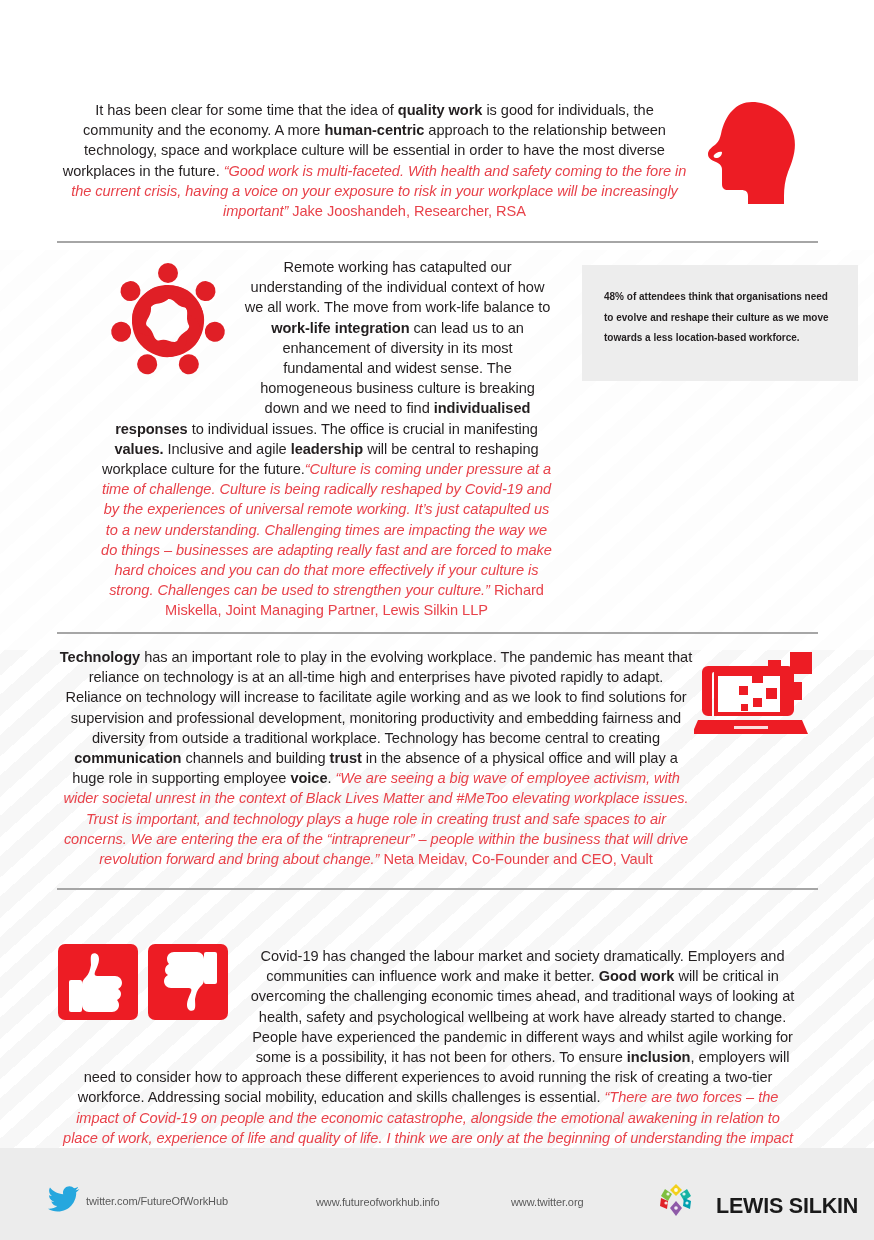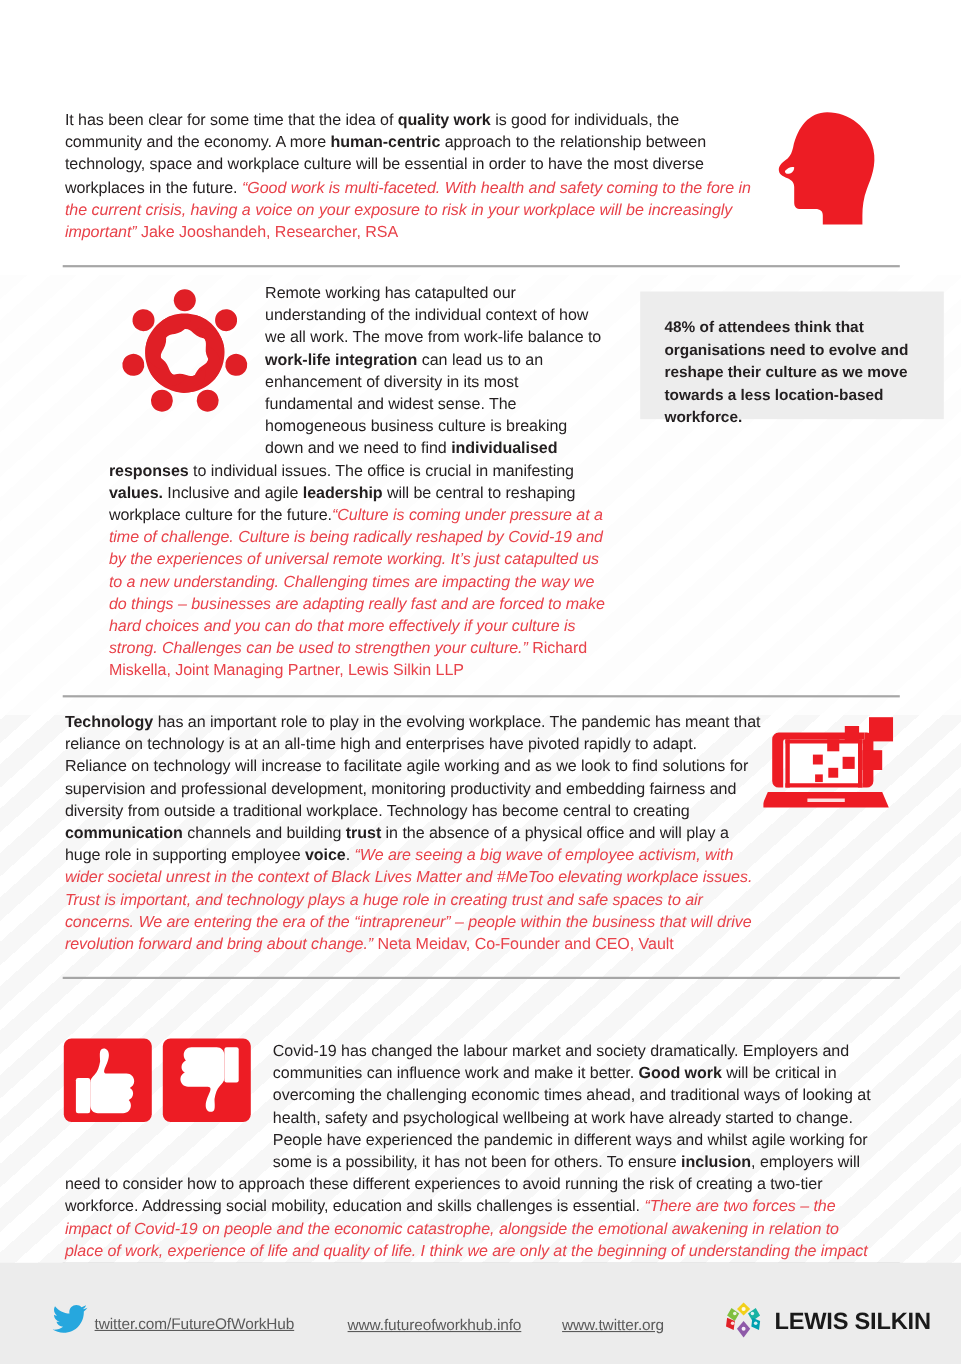--- a/index.html
+++ b/index.html
@@ -55,20 +55,21 @@
     width: 874px;
     height: 1240px;
   }
 
   
   .body-text {
     font-size: 14.6px;
     line-height: 20.2px;
     color: #231f20;
     letter-spacing: -0.05px;
+    text-align: center;
   }
   .body-text b { font-weight: bold; }
   .quote {
     color: #e8424a;
     font-style: italic;
   }
   .attrib {
     color: #e8424a;
     font-style: normal;
   }
@@ -125,21 +126,21 @@
     height: 148px;
   }
   #stat-box {
     position: absolute;
     left: 542px; top: 24px;
     width: 276px; height: 116px;
     background: #ededed;
   }
   #stat-box .stat-inner {
     padding: 22px 26px 0 22px;
-    font-size: 14px;
+    font-size: 10px;
     line-height: 20.6px;
     font-weight: bold;
     color: #231f20;
   }
 
   
   #section3 {
     position: absolute;
     left: 0; top: 632px;
     width: 874px; height: 256px;
@@ -193,39 +194,38 @@
     background: #ececec;
   }
   #twitter-icon {
     position: absolute;
     left: 48px; top: 1185px;
     width: 32px; height: 28px;
     z-index: 7;
   }
   .footer-link {
     position: absolute;
-    font-size: 14px;
+    font-size: 11px;
     color: #5a5a5a;
     letter-spacing: -0.1px;
     z-index: 7;
     white-space: nowrap;
-    text-decoration: underline;
   }
   #flink0 { left: 86px;  top: 1195px; }
   #flink1 { left: 316px; top: 1196px; }
   #flink2 { left: 511px; top: 1196px; }
 
   #ls-logo {
     position: absolute;
     left: 657px; top: 1183px;
     width: 168px; height: 36px;
     z-index: 7;
     display: flex;
-    align-items: center;
-    gap: 9px;
+    align-items: flex-end;
+    gap: 21px;
   }
   #ls-logo-mark { width: 38px; height: 36px; flex: none; }
   #ls-logo-text {
     font-size: 21.5px;
     font-weight: bold;
     color: #1a1a1a;
     letter-spacing: -0.2px;
     white-space: nowrap;
   }
 </style>

